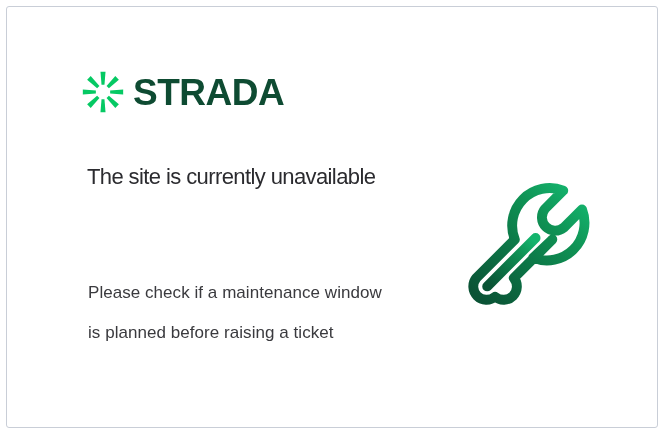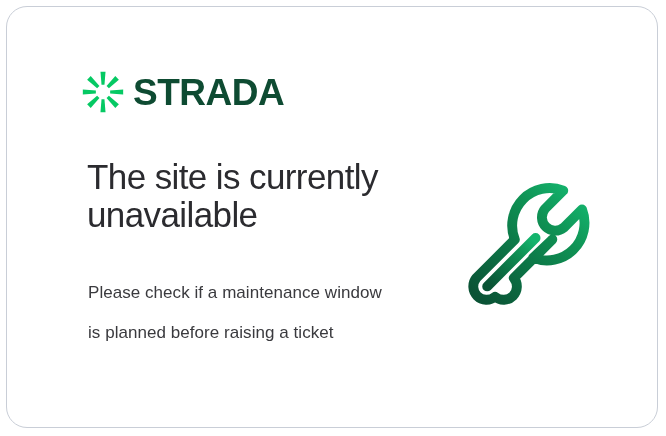--- a/index.html
+++ b/index.html
@@ -25,21 +25,21 @@
   
   .card {
     position: absolute;
     left: 6px;
     top: 6px;
     width: 652px;
     height: 422px;
     box-sizing: border-box;
     background: #ffffff;
     border: 1px solid #c9ced7;
-    border-radius: 21px;
+    border-radius: 3px;
   }
 
   
   .brand {
     position: absolute;
     left: 75px;
     top: 64px;
     display: flex;
     align-items: center;
     gap: 9px;
@@ -60,21 +60,21 @@
     font-family: "Liberation Sans", "DejaVu Sans", sans-serif;
   }
 
   
   .headline {
     position: absolute;
     left: 80px;
     top: 151px;
     width: 340px;
     margin: 0;
-    font-size: 35px;
+    font-size: 22px;
     font-weight: 500;
     line-height: 38px;
     letter-spacing: -0.6px;
     color: #2b2b2f;
     font-family: "Liberation Sans", "DejaVu Sans", sans-serif;
   }
 
   
   .body-copy {
     position: absolute;

